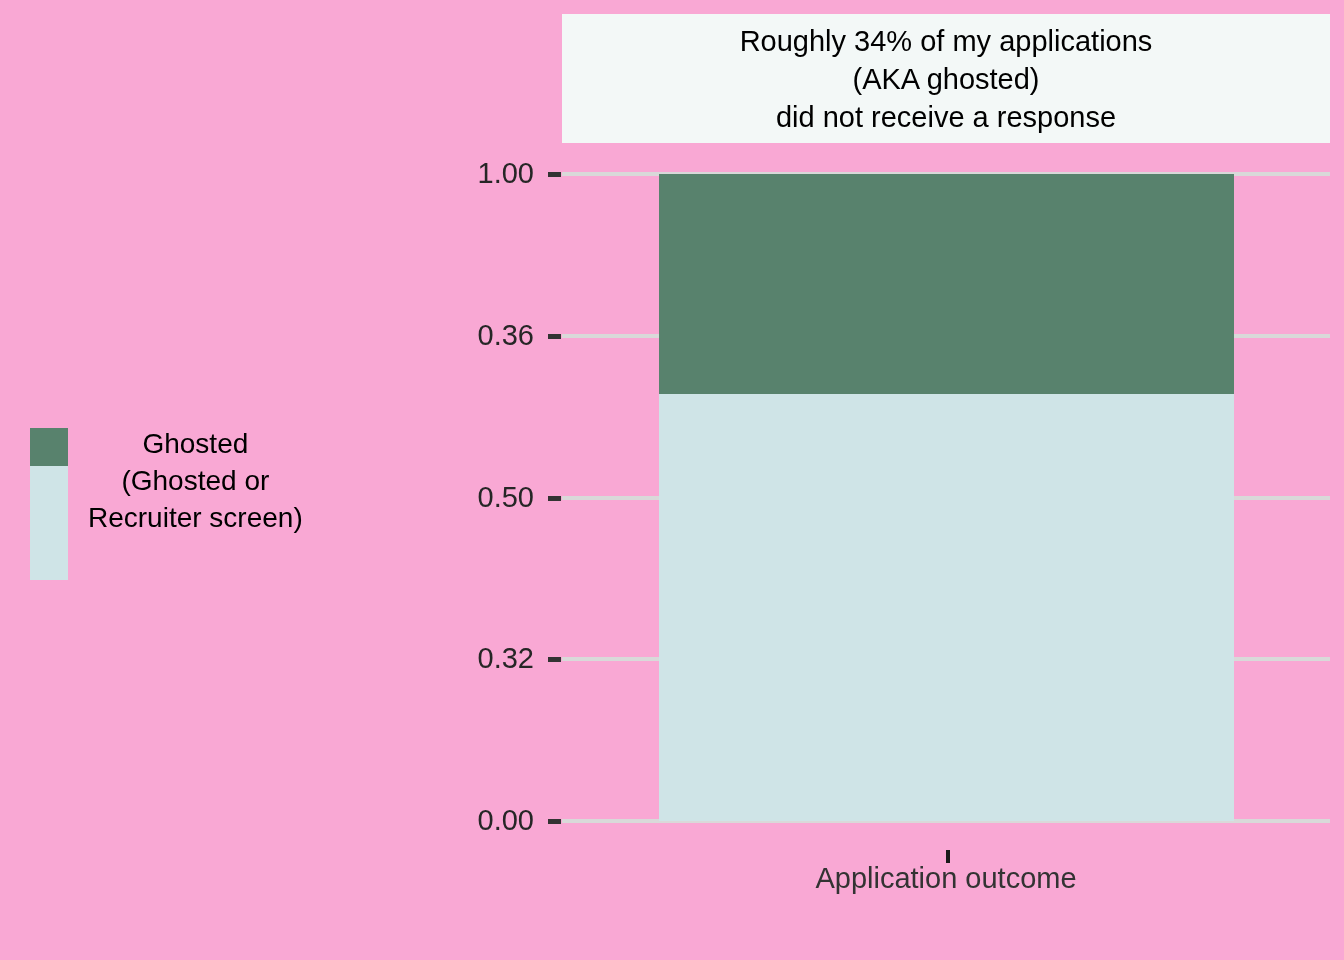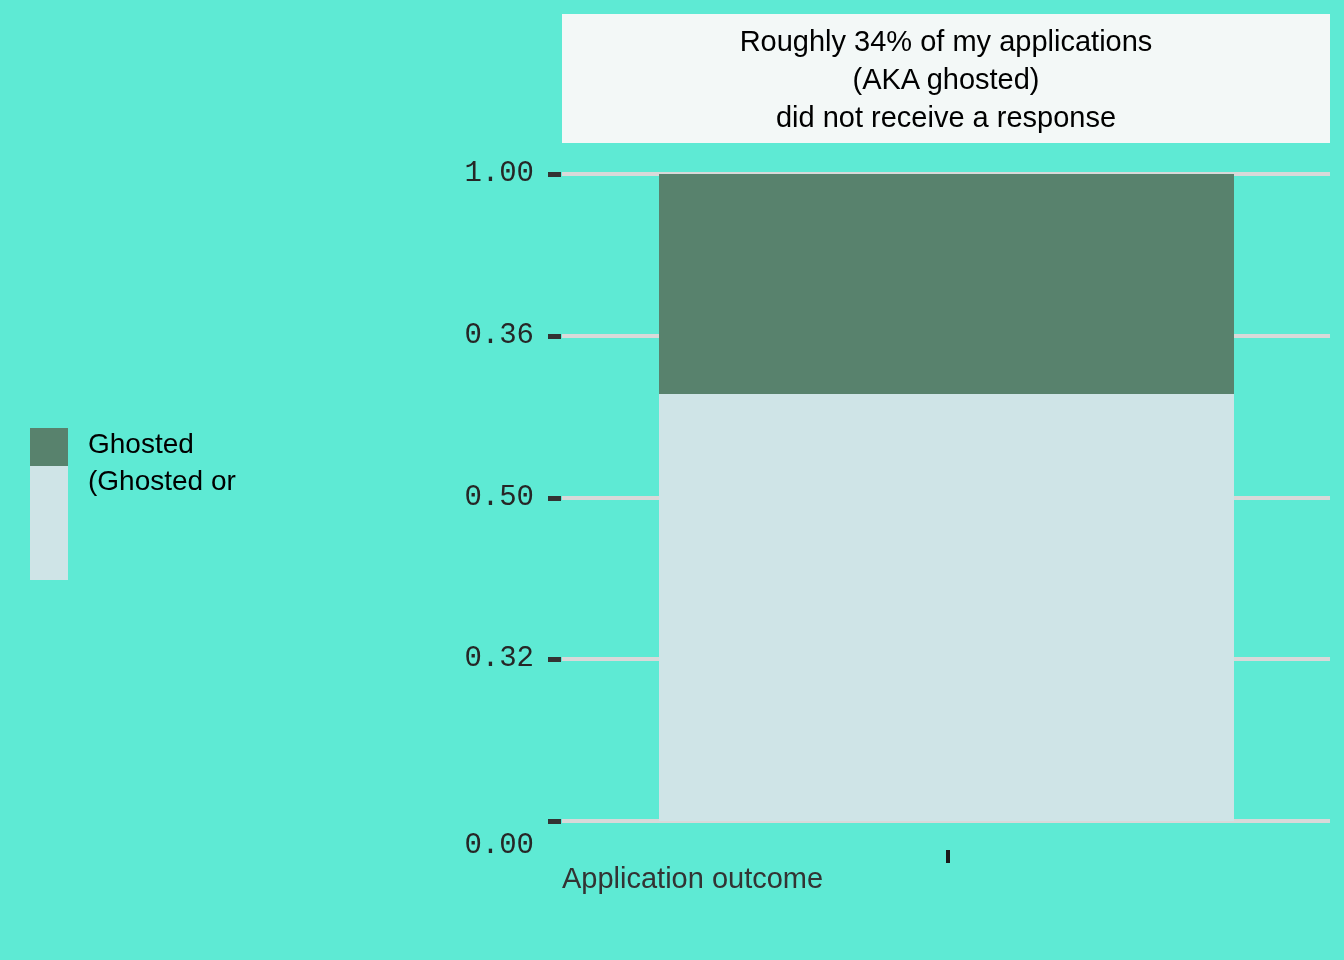--- a/index.html
+++ b/index.html
@@ -13,21 +13,21 @@
     position: relative;
     font-family: "Liberation Sans", sans-serif;
     overflow: hidden;
   }
 
   #chart-root {
     position: absolute;
     left: 0; top: 0;
     width: 1344px;
     height: 960px;
-    background: #5eead4;
+    background: #f9a8d4;
   }
 
   
   .title-band {
     position: absolute;
     left: 562px;
     top: 14px;
     width: 768px;
     height: 129px;
     background: #F3F8F7;
@@ -56,20 +56,21 @@
     position: absolute;
     left: 0;
   }
   .legend-swatch.s0 { top: 3px;  width: 38px; height: 38px; }
   .legend-swatch.s1 { top: 41px; width: 38px; height: 114px; }
 
   .legend-labels {
     position: absolute;
     left: 58px;
     top: 0;
+    text-align: center;
   }
   .legend-label {
     font-size: 28px;
     line-height: 37px;
     color: #000000;
     white-space: pre;
   }
 
   
   .panel {
@@ -111,21 +112,20 @@
     width: 548px;
     height: 690px;
   }
   .ylabels .ytick-label {
     position: absolute;
     right: 14px;
     left: auto;
     font-size: 29px;
     line-height: 1;
     color: #262626;
-    font-family: Liberation Mono, monospace;
   }
 
   
   .bar-stack {
     position: absolute;
     left: 97px;      
     width: 575px;    
   }
   .bar-seg {
     position: absolute;
@@ -140,20 +140,21 @@
     top: 698px;
     width: 4px;
     height: 13px;
     background: #1a1a1a;
   }
   .xaxis-label {
     position: absolute;
     left: 562px;
     top: 862px;
     width: 768px;
+    text-align: center;
     font-size: 29px;
     color: #333333;
     white-space: pre;
   }
 </style>
 </head>
 <body>
 
 <div id="chart-root">
 
@@ -162,29 +163,30 @@
     <div class="title-line">(AKA ghosted)</div>
     <div class="title-line">did not receive a response</div>
   </div>
 
   <div class="legend">
     <div class="legend-swatch s0" style="background: rgb(88, 130, 109);"></div>
     <div class="legend-swatch s1" style="background: rgb(207, 228, 231);"></div>
     <div class="legend-labels">
       <div class="legend-label">Ghosted</div>
       <div class="legend-label">(Ghosted or</div>
+      <div class="legend-label">Recruiter screen)</div>
     </div>
   </div>
 
   <div class="ylabels">
     <div class="ytick-label" style="top: 7px;">1.00</div>
     <div class="ytick-label" style="top: 168.75px;">0.36</div>
     <div class="ytick-label" style="top: 330.5px;">0.50</div>
     <div class="ytick-label" style="top: 492.25px;">0.32</div>
-    <div class="ytick-label" style="top: 654px; margin-top: 25px;">0.00</div>
+    <div class="ytick-label" style="top: 654px;">0.00</div>
   </div>
 
   <div class="panel">
     <div class="gridline" style="top: 20px; background: rgb(217, 217, 217);"></div>
     <div class="gridline" style="top: 181.75px; background: rgb(217, 217, 217);"></div>
     <div class="gridline" style="top: 343.5px; background: rgb(217, 217, 217);"></div>
     <div class="gridline" style="top: 505.25px; background: rgb(217, 217, 217);"></div>
     <div class="gridline" style="top: 667px; background: rgb(217, 217, 217);"></div>
 
     <div class="ytick-mark" style="top: 20px;"></div>

